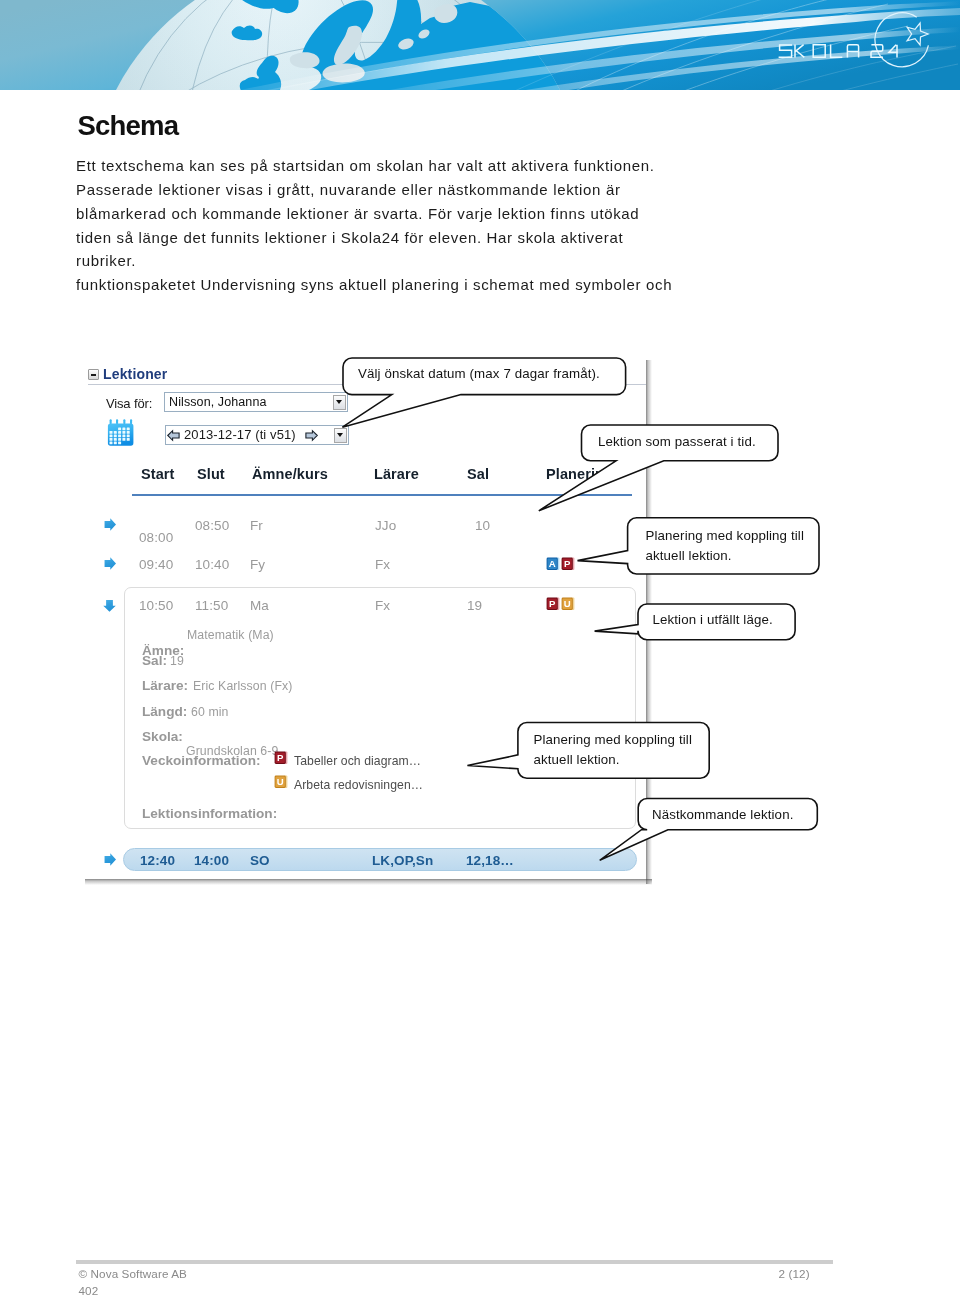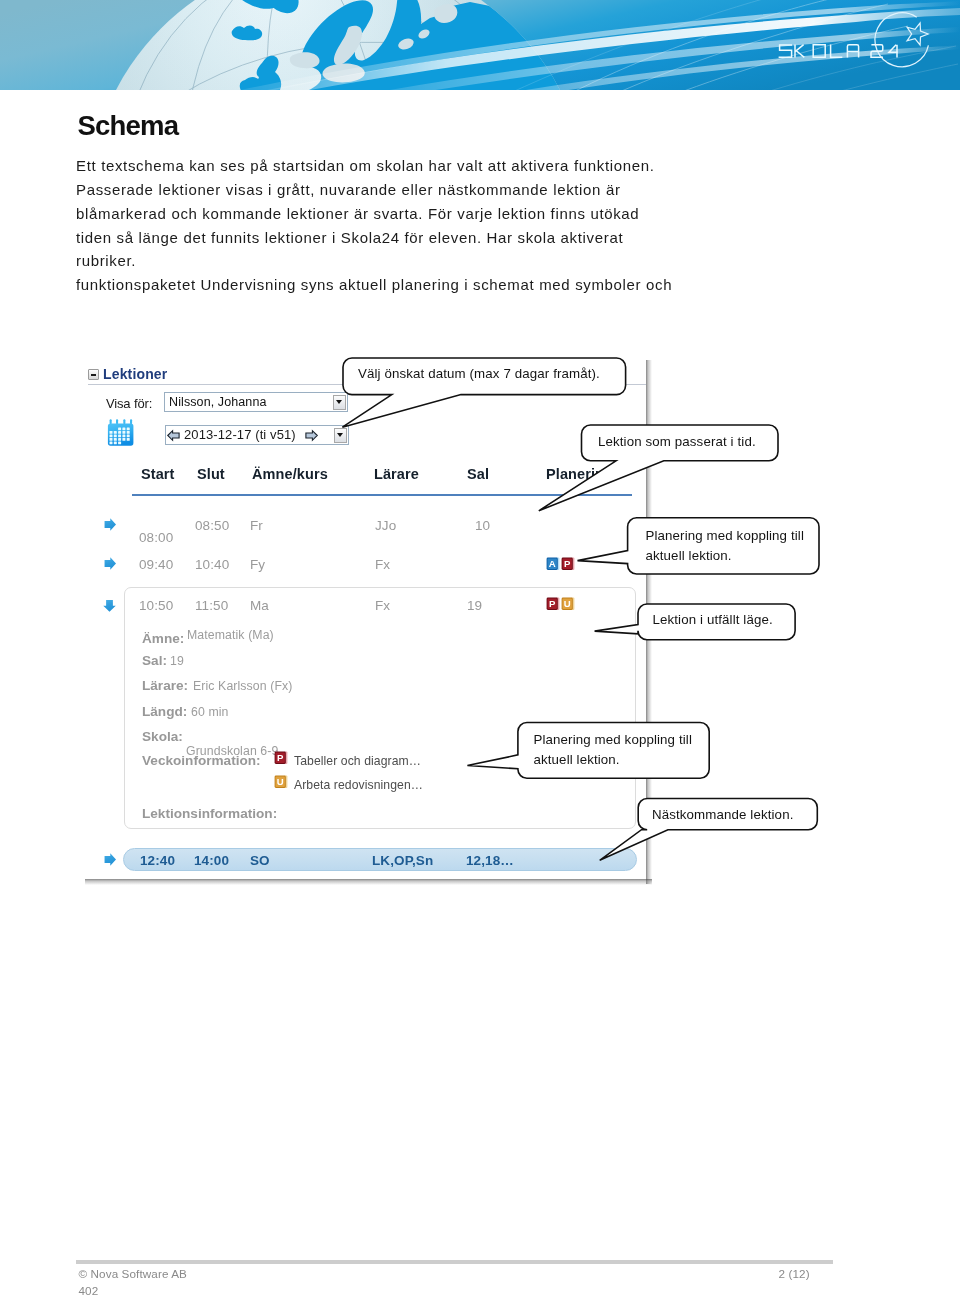--- a/index.html
+++ b/index.html
@@ -387,21 +387,21 @@
       </span>
     <span class="micon" style="left:481px; top:242px;">
         <svg width="15" height="14" viewBox="0 0 15 14">
           <rect x="10.0" y="0.6" width="3.4" height="12.3" rx="1" fill="#f0d49a"></rect>
           <rect x="0.6" y="0.6" width="11.2" height="12.3" rx="1.4" fill="#c1811c"></rect>
           <rect x="1.5" y="1.5" width="9.4" height="10.5" rx="0.9" fill="#e0a23e"></rect>
           <text x="6.2" y="10.4" font-family="Liberation Sans, sans-serif" font-size="9.6" font-weight="bold" text-anchor="middle" fill="#ffffff">U</text>
         </svg>
       </span>
 
-    <div class="detlbl" style="left:62px; top:276px;text-align:right;">Ämne:</div>
+    <div class="detlbl" style="left:62px; top:288px;text-align:right;">Ämne:</div>
     <div class="detval" style="left:107px; top:273px;">Matematik (Ma)</div>
     <div class="detlbl" style="left:62px; top:298px;">Sal:</div>
     <div class="detval" style="left:90px; top:299px;">19</div>
     <div class="detlbl" style="left:62px; top:323px;">Lärare:</div>
     <div class="detval" style="left:113px; top:324px;">Eric Karlsson (Fx)</div>
     <div class="detlbl" style="left:62px; top:349px;">Längd:</div>
     <div class="detval" style="left:111px; top:350px;">60 min</div>
     <div class="detlbl" style="left:62px; top:374px;">Skola:</div>
     <div class="detval" style="left:106px; top:358px;margin-top:31px;">Grundskolan 6-9</div>
     <div class="detlbl" style="left:62px; top:398px;">Veckoinformation:</div>

